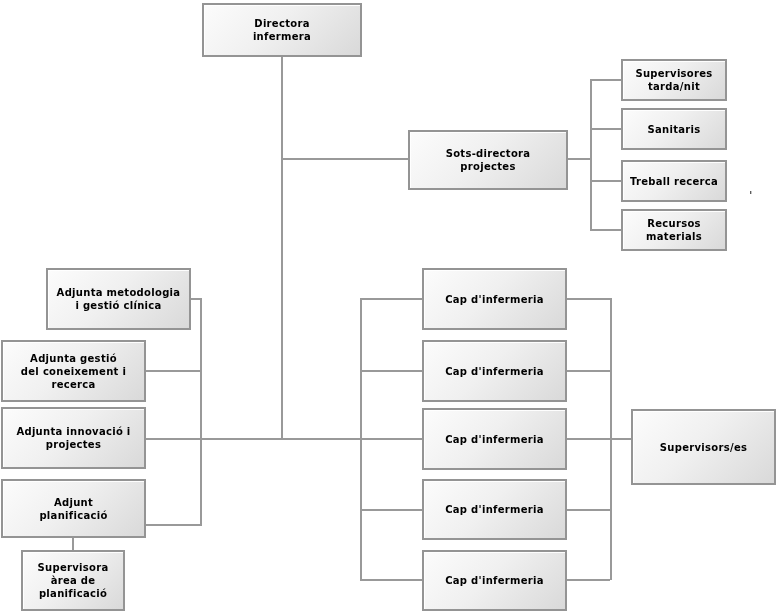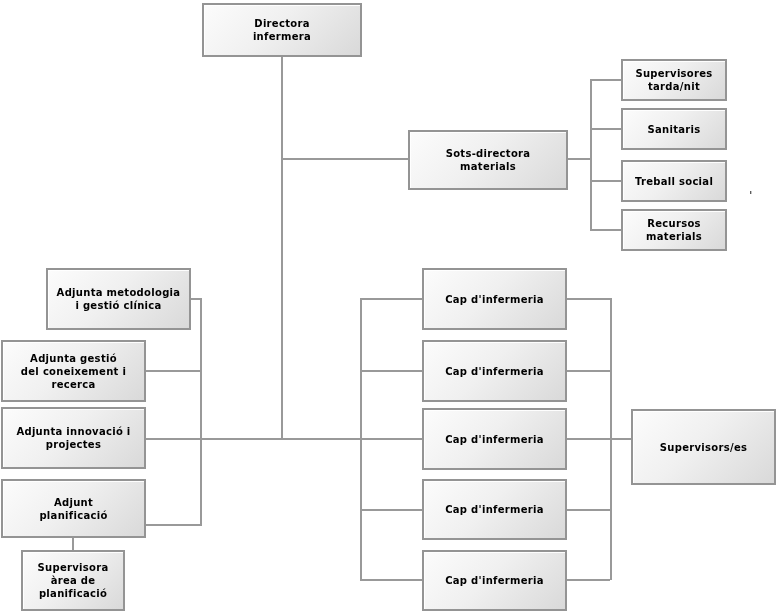--- a/index.html
+++ b/index.html
@@ -135,32 +135,32 @@
   <div class="ln" id="l-nh4-r"></div>
   <div class="ln" id="l-plan"></div>
 
   <div class="node" id="b-root">
     <span class="lbl">Directora
 infermera</span>
   </div>
 
   <div class="node" id="b-deputy">
     <span class="lbl">Sots-directora
-materials</span>
+projectes</span>
   </div>
 
   <div class="node" id="b-dc0">
     <span class="lbl">Supervisores
 tarda/nit</span>
   </div>
   <div class="node" id="b-dc1">
     <span class="lbl">Sanitaris</span>
   </div>
   <div class="node" id="b-dc2">
-    <span class="lbl">Treball social</span>
+    <span class="lbl">Treball recerca</span>
   </div>
   <div class="node" id="b-dc3">
     <span class="lbl">Recursos
 materials</span>
   </div>
 
   <div class="node" id="b-sl0">
     <span class="lbl">Adjunta metodologia
 i gestió clínica</span>
   </div>

